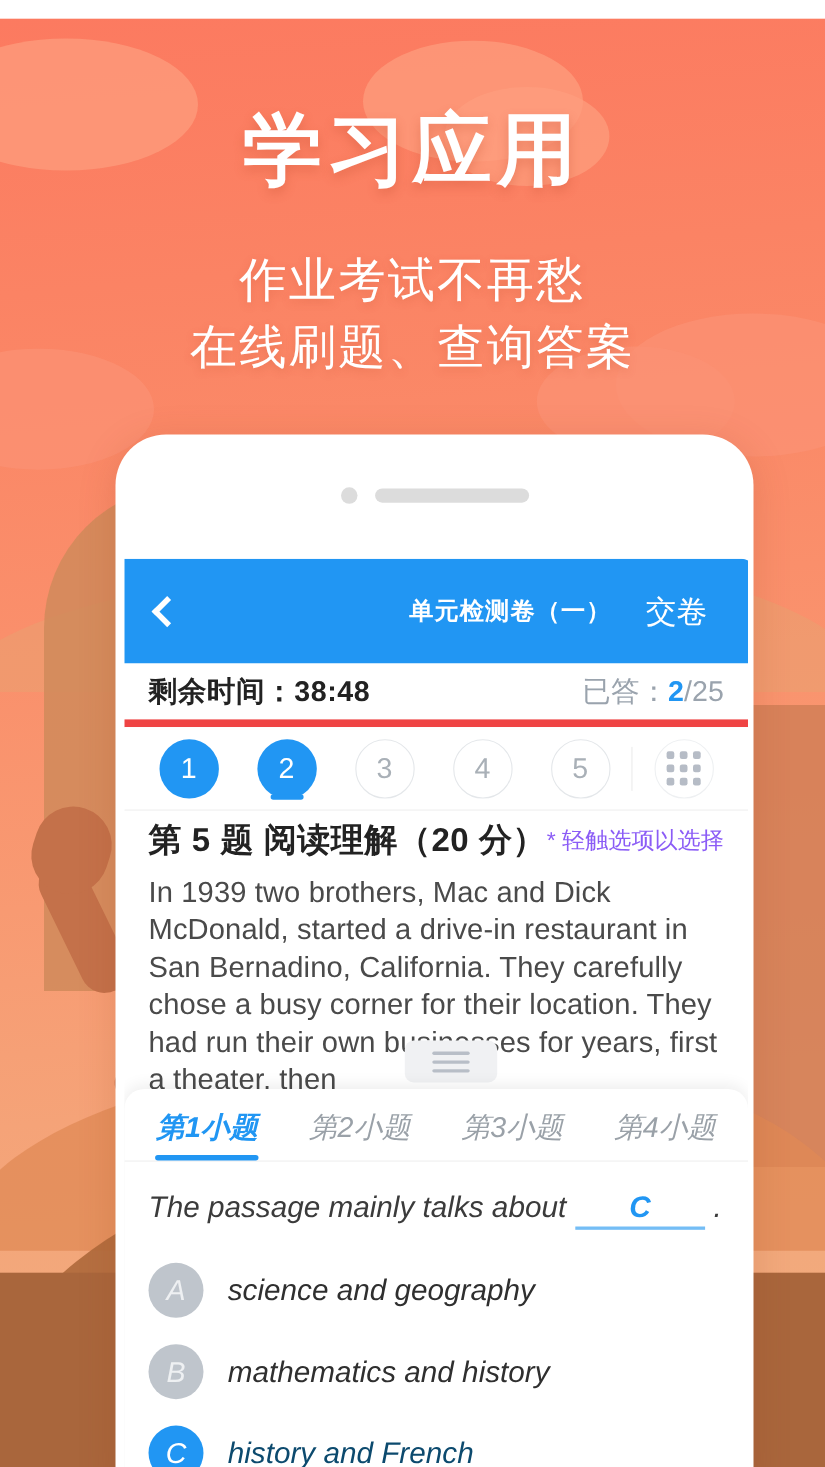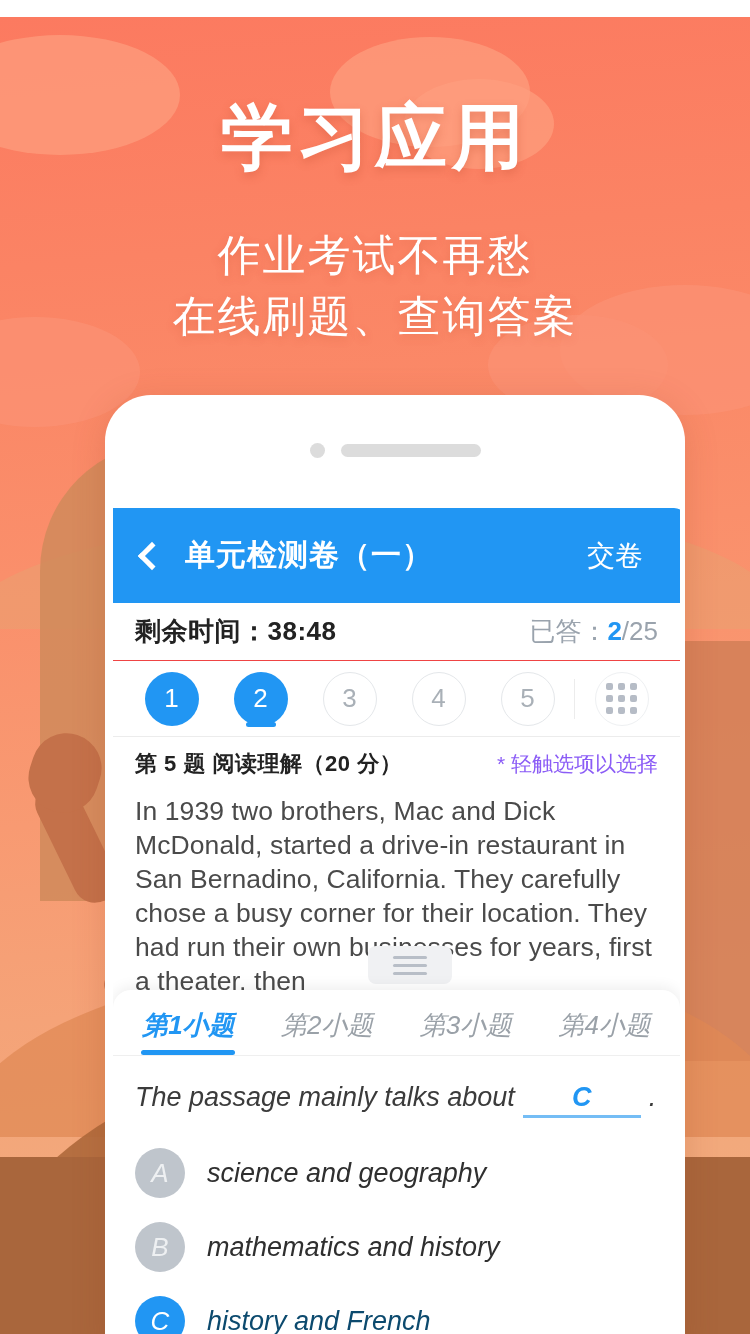--- a/index.html
+++ b/index.html
@@ -107,37 +107,37 @@
     display: flex; align-items: center; justify-content: center;
   }
   .chev {
     width: 20px; height: 20px;
     border-left: 5px solid #fff;
     border-bottom: 5px solid #fff;
     transform: rotate(45deg);
     margin-left: 6px;
   }
   .nav-title {
-    flex: 1; text-align: left;
-    color: #fff; font-size: 30px; font-weight: bold;
+    flex: 1; text-align: right;
+    color: #fff; font-size: 22px; font-weight: bold;
     letter-spacing: 1px;
   }
   .nav-action {
     width: 130px; text-align: center;
     color: #fff; font-size: 28px;
     padding-right: 12px;
   }
 
   
   .timer-row {
     position: absolute; left: 0; top: 95px;
     width: 567px; height: 58px;
     display: flex; align-items: center; justify-content: space-between;
     padding: 0 22px;
-    border-bottom: 1px solid #ef4444;
+    border-bottom: 7px solid #ef4444;
     background: #fff;
   }
   .timer-left { color: #222; font-size: 26px; font-weight: bold; letter-spacing: .5px; }
   .timer-right { color: #9aa3ad; font-size: 26px; }
   .timer-right .done { color: #2196f3; font-weight: bold; }
 
   
   .pills-row {
     position: absolute; left: 0; top: 153px;
     width: 567px; height: 76px;
@@ -173,21 +173,21 @@
   .grid-btn i { display: block; width: 7px; height: 7px; border-radius: 2px; background: #b6bcc6; }
 
   
   .qmeta {
     position: absolute; left: 0; top: 229px;
     width: 567px; height: 54px;
     display: flex; align-items: center; justify-content: space-between;
     padding: 0 22px;
     background: #fff;
   }
-  .qmeta-title { color: #222; font-size: 22px; font-weight: bold; letter-spacing: .5px; }
+  .qmeta-title { color: #222; font-size: 30px; font-weight: bold; letter-spacing: .5px; }
   .qmeta-hint { color: #8b5cf6; font-size: 21px; }
 
   
   .passage {
     position: absolute; left: 0; top: 283px;
     width: 567px;
     padding: 4px 22px 0 22px;
     color: #4a4a4a;
     font-size: 26.5px;
     line-height: 1.28;

